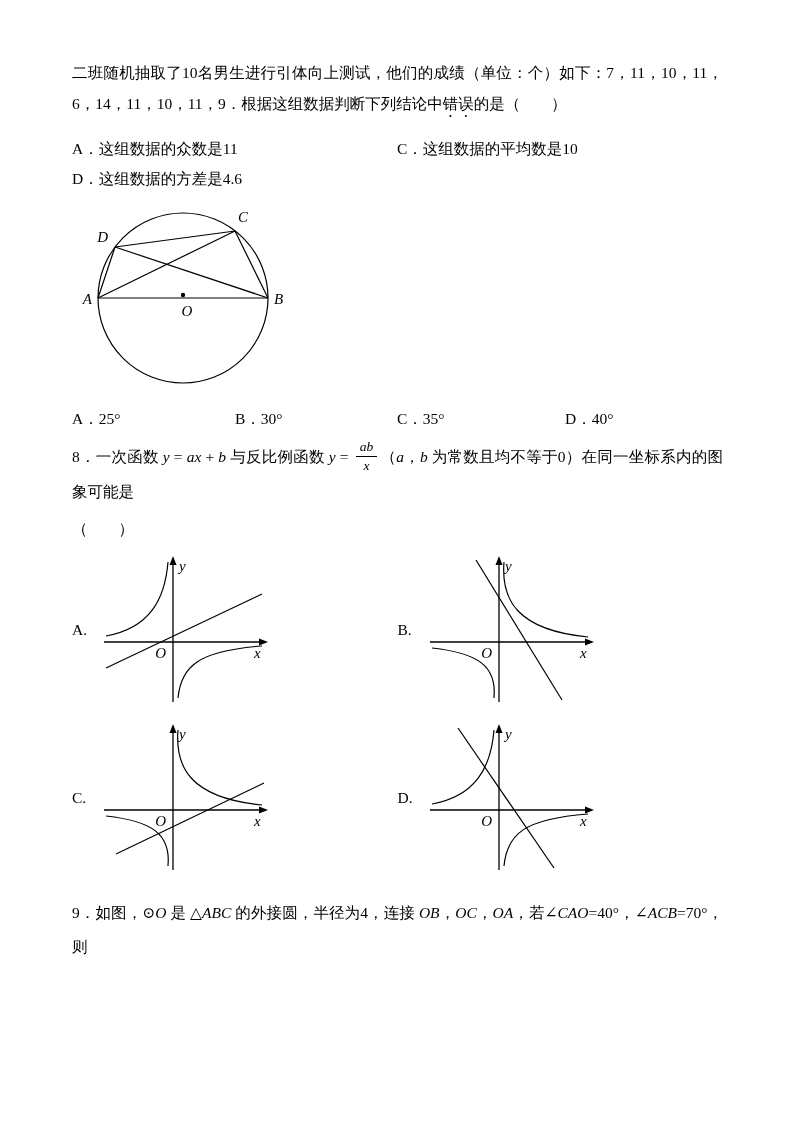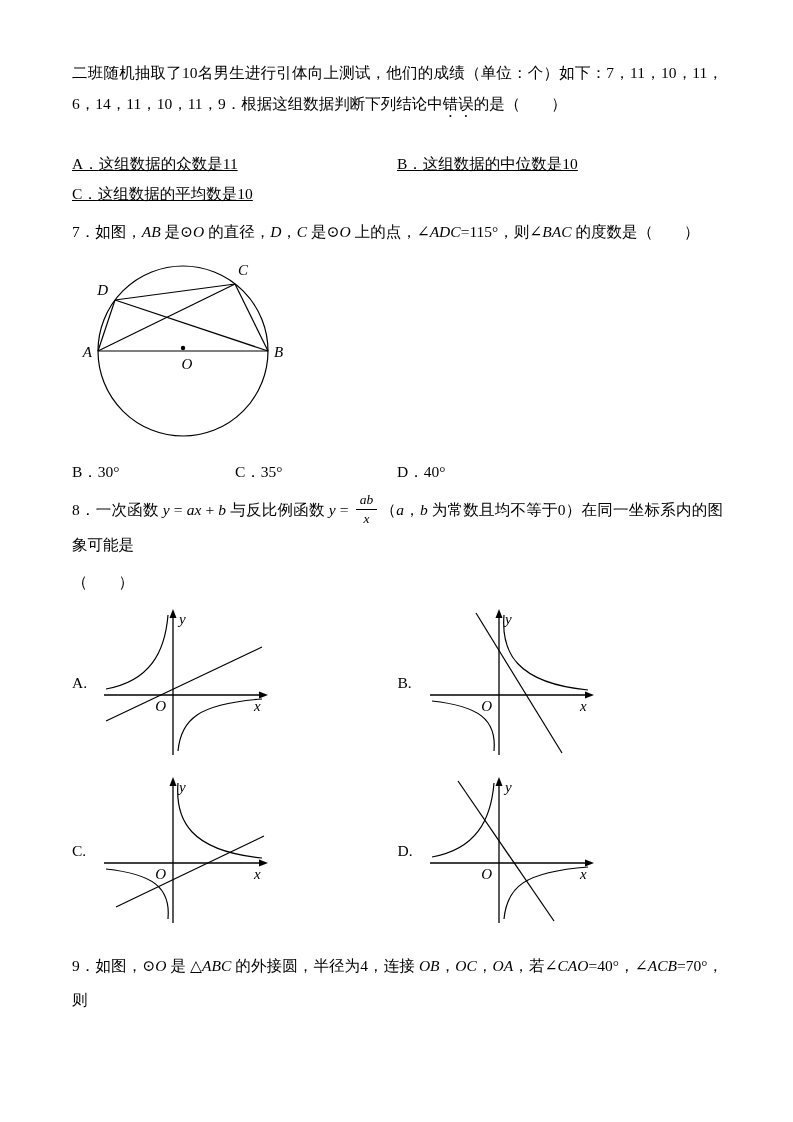--- a/index.html
+++ b/index.html
@@ -9,21 +9,21 @@
     font-family:"Liberation Serif","DejaVu Serif",serif;
     color:#000; font-size:15.5px;
   }
   .page { padding:57px 70px 0 72px; }
   .stem { line-height:31px; text-align:justify; }
   .it { font-style:italic; }
   .emph {
     -webkit-text-emphasis:dot; text-emphasis:dot;
     -webkit-text-emphasis-position:under; text-emphasis-position:under right;
   }
-  .opts2 { display:flex; flex-wrap:wrap; margin-top:28px;text-decoration:underline; }
+  .opts2 { display:flex; flex-wrap:wrap; margin-top:13px; }
   .opts2 .opt { width:325px; line-height:30px; }
   .q7-stem { margin-top:7px; }
   .figure-circle { margin:4px 0 0 6px; display:block; }
   .opts4 { display:flex; margin-top:6px; line-height:30px; }
   .opts4 .opt:nth-child(1){ width:163px; }
   .opts4 .opt:nth-child(2){ width:162px; }
   .opts4 .opt:nth-child(3){ width:168px; }
   .q8-stem { margin-top:7px; line-height:32px; }
   .q8-line2 { line-height:30px; margin-top:6px; }
   .frac {
@@ -47,45 +47,45 @@
 </style>
 </head>
 <body>
 
 <div class="page">
 
   <p class="stem"><span>二班随机抽取了10名男生进行引体向上测试，他们的成绩（单位：个）如下：7，11，10，11，6，14，</span><span>11，10，11，9．根据这组数据判断下列结论中</span><span class="emph">错误</span><span>的是（　　）</span></p>
 
   <div class="opts2">
     <span class="opt"><span>A．</span><span>这组数据的众数是11</span></span>
-    <span class="opt"><span>B．</span><span>这组数据的中位数是10</span></span>
     <span class="opt"><span>C．</span><span>这组数据的平均数是10</span></span>
+    <span class="opt"><span>D．</span><span>这组数据的方差是4.6</span></span>
   </div>
 
-  <p class="stem q7-stem"><span>7．如图，</span><span class="it">AB</span><span> 是⊙</span><span class="it">O</span><span> 的直径，</span><span class="it">D</span><span>，</span><span class="it">C</span><span> 是⊙</span><span class="it">O</span><span> 上的点，∠</span><span class="it">ADC</span><span>=115°，则∠</span><span class="it">BAC</span><span> 的度数是（　　）</span></p>
 
   <svg class="figure-circle" width="215" height="200" viewBox="0 0 215 200">
     <circle class="stroke" cx="105" cy="100" r="85"></circle>
     <g class="stroke">
       <line x1="20" y1="100" x2="190" y2="100"></line>
       <line x1="20" y1="100" x2="37" y2="49"></line>
       <line x1="37" y1="49" x2="157" y2="33"></line>
       <line x1="157" y1="33" x2="190" y2="100"></line>
       <line x1="20" y1="100" x2="157" y2="33"></line>
       <line x1="37" y1="49" x2="190" y2="100"></line>
     </g>
     <circle class="fillb" cx="105" cy="97" r="2.2"></circle>
     <text x="14" y="106" text-anchor="end">A</text>
     <text x="196" y="106" text-anchor="start">B</text>
     <text x="160" y="24" text-anchor="start">C</text>
     <text x="30" y="44" text-anchor="end">D</text>
     <text x="109" y="118" text-anchor="middle">O</text>
   </svg>
 
   <div class="opts4">
+    <span class="opt"><span>A．</span><span>25°</span></span>
     <span class="opt"><span>B．</span><span>30°</span></span>
     <span class="opt"><span>C．</span><span>35°</span></span>
     <span class="opt"><span>D．</span><span>40°</span></span>
   </div>
 
   <p class="stem q8-stem"><span>8．一次函数 </span><span class="it">y</span><span> = </span><span class="it">ax</span><span> + </span><span class="it">b</span><span> 与反比例函数 </span><span class="it">y</span><span> = </span><span class="frac"><span class="num it">ab</span><span class="den it">x</span></span><span>（</span><span class="it">a</span><span>，</span><span class="it">b</span><span> 为常数且均不等于0）在同一坐标系内的图象可能是</span></p>
   <p class="q8-line2">（　　）</p>
 
   <div class="graph-row">
 

